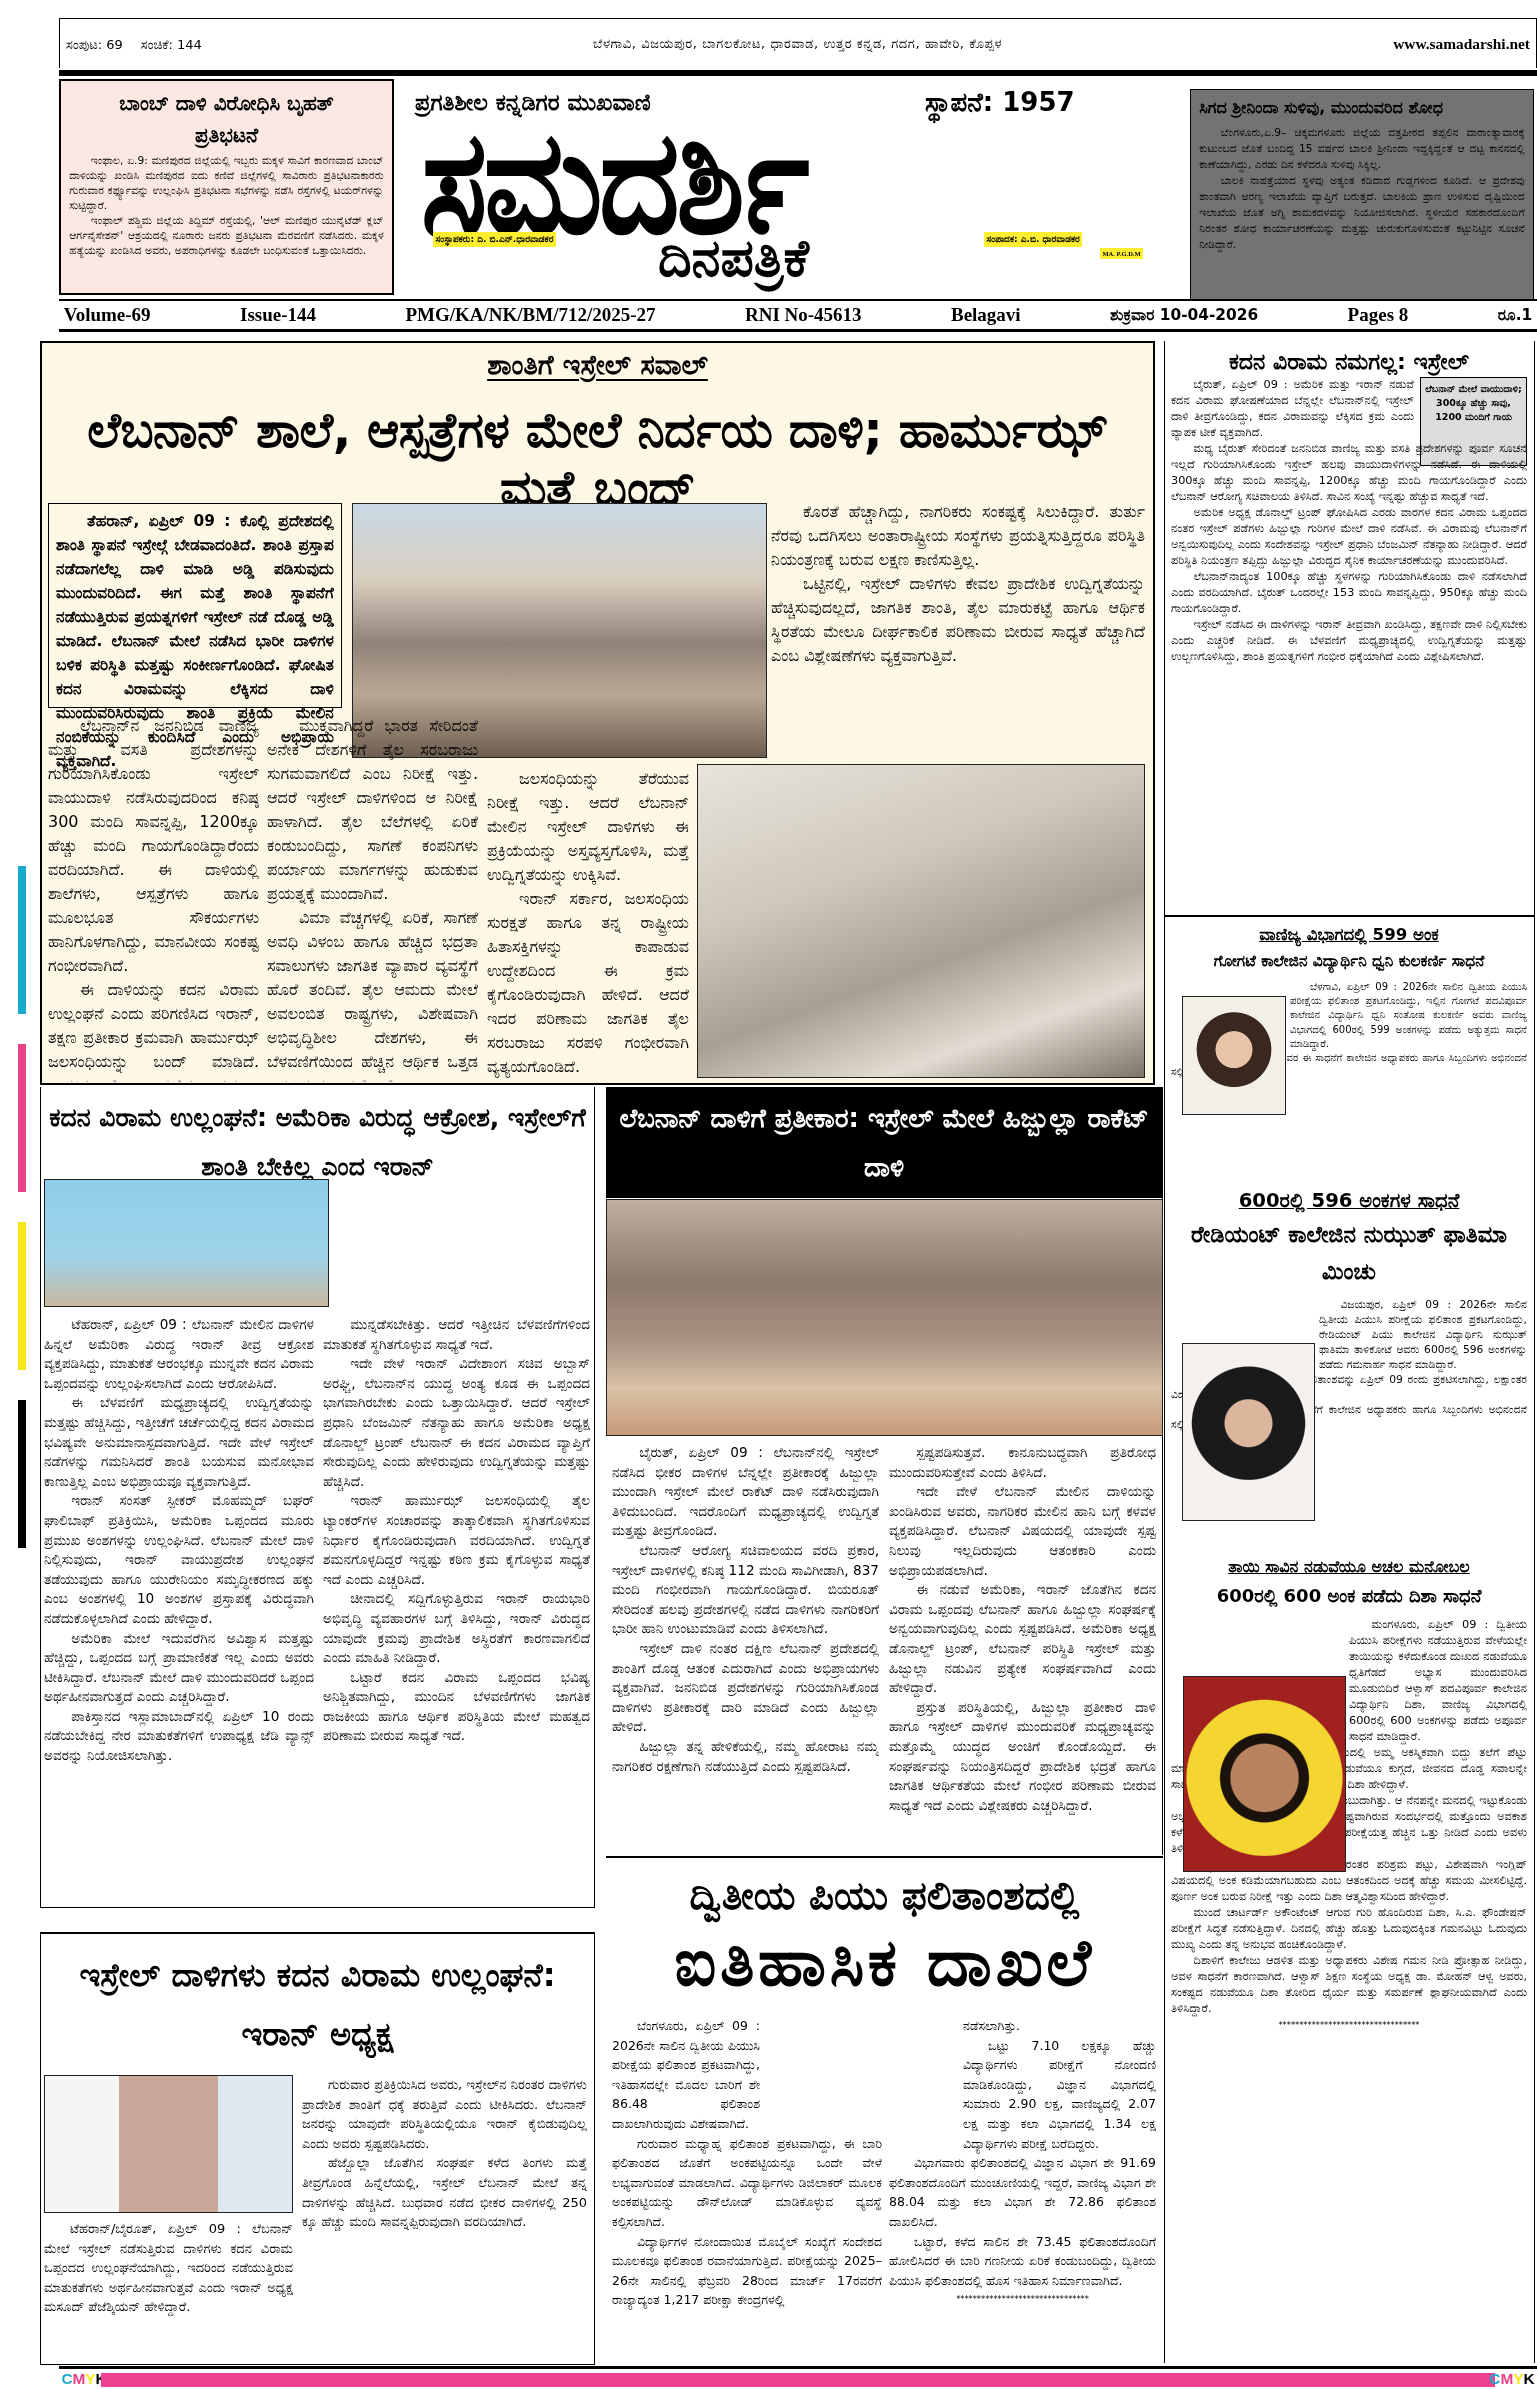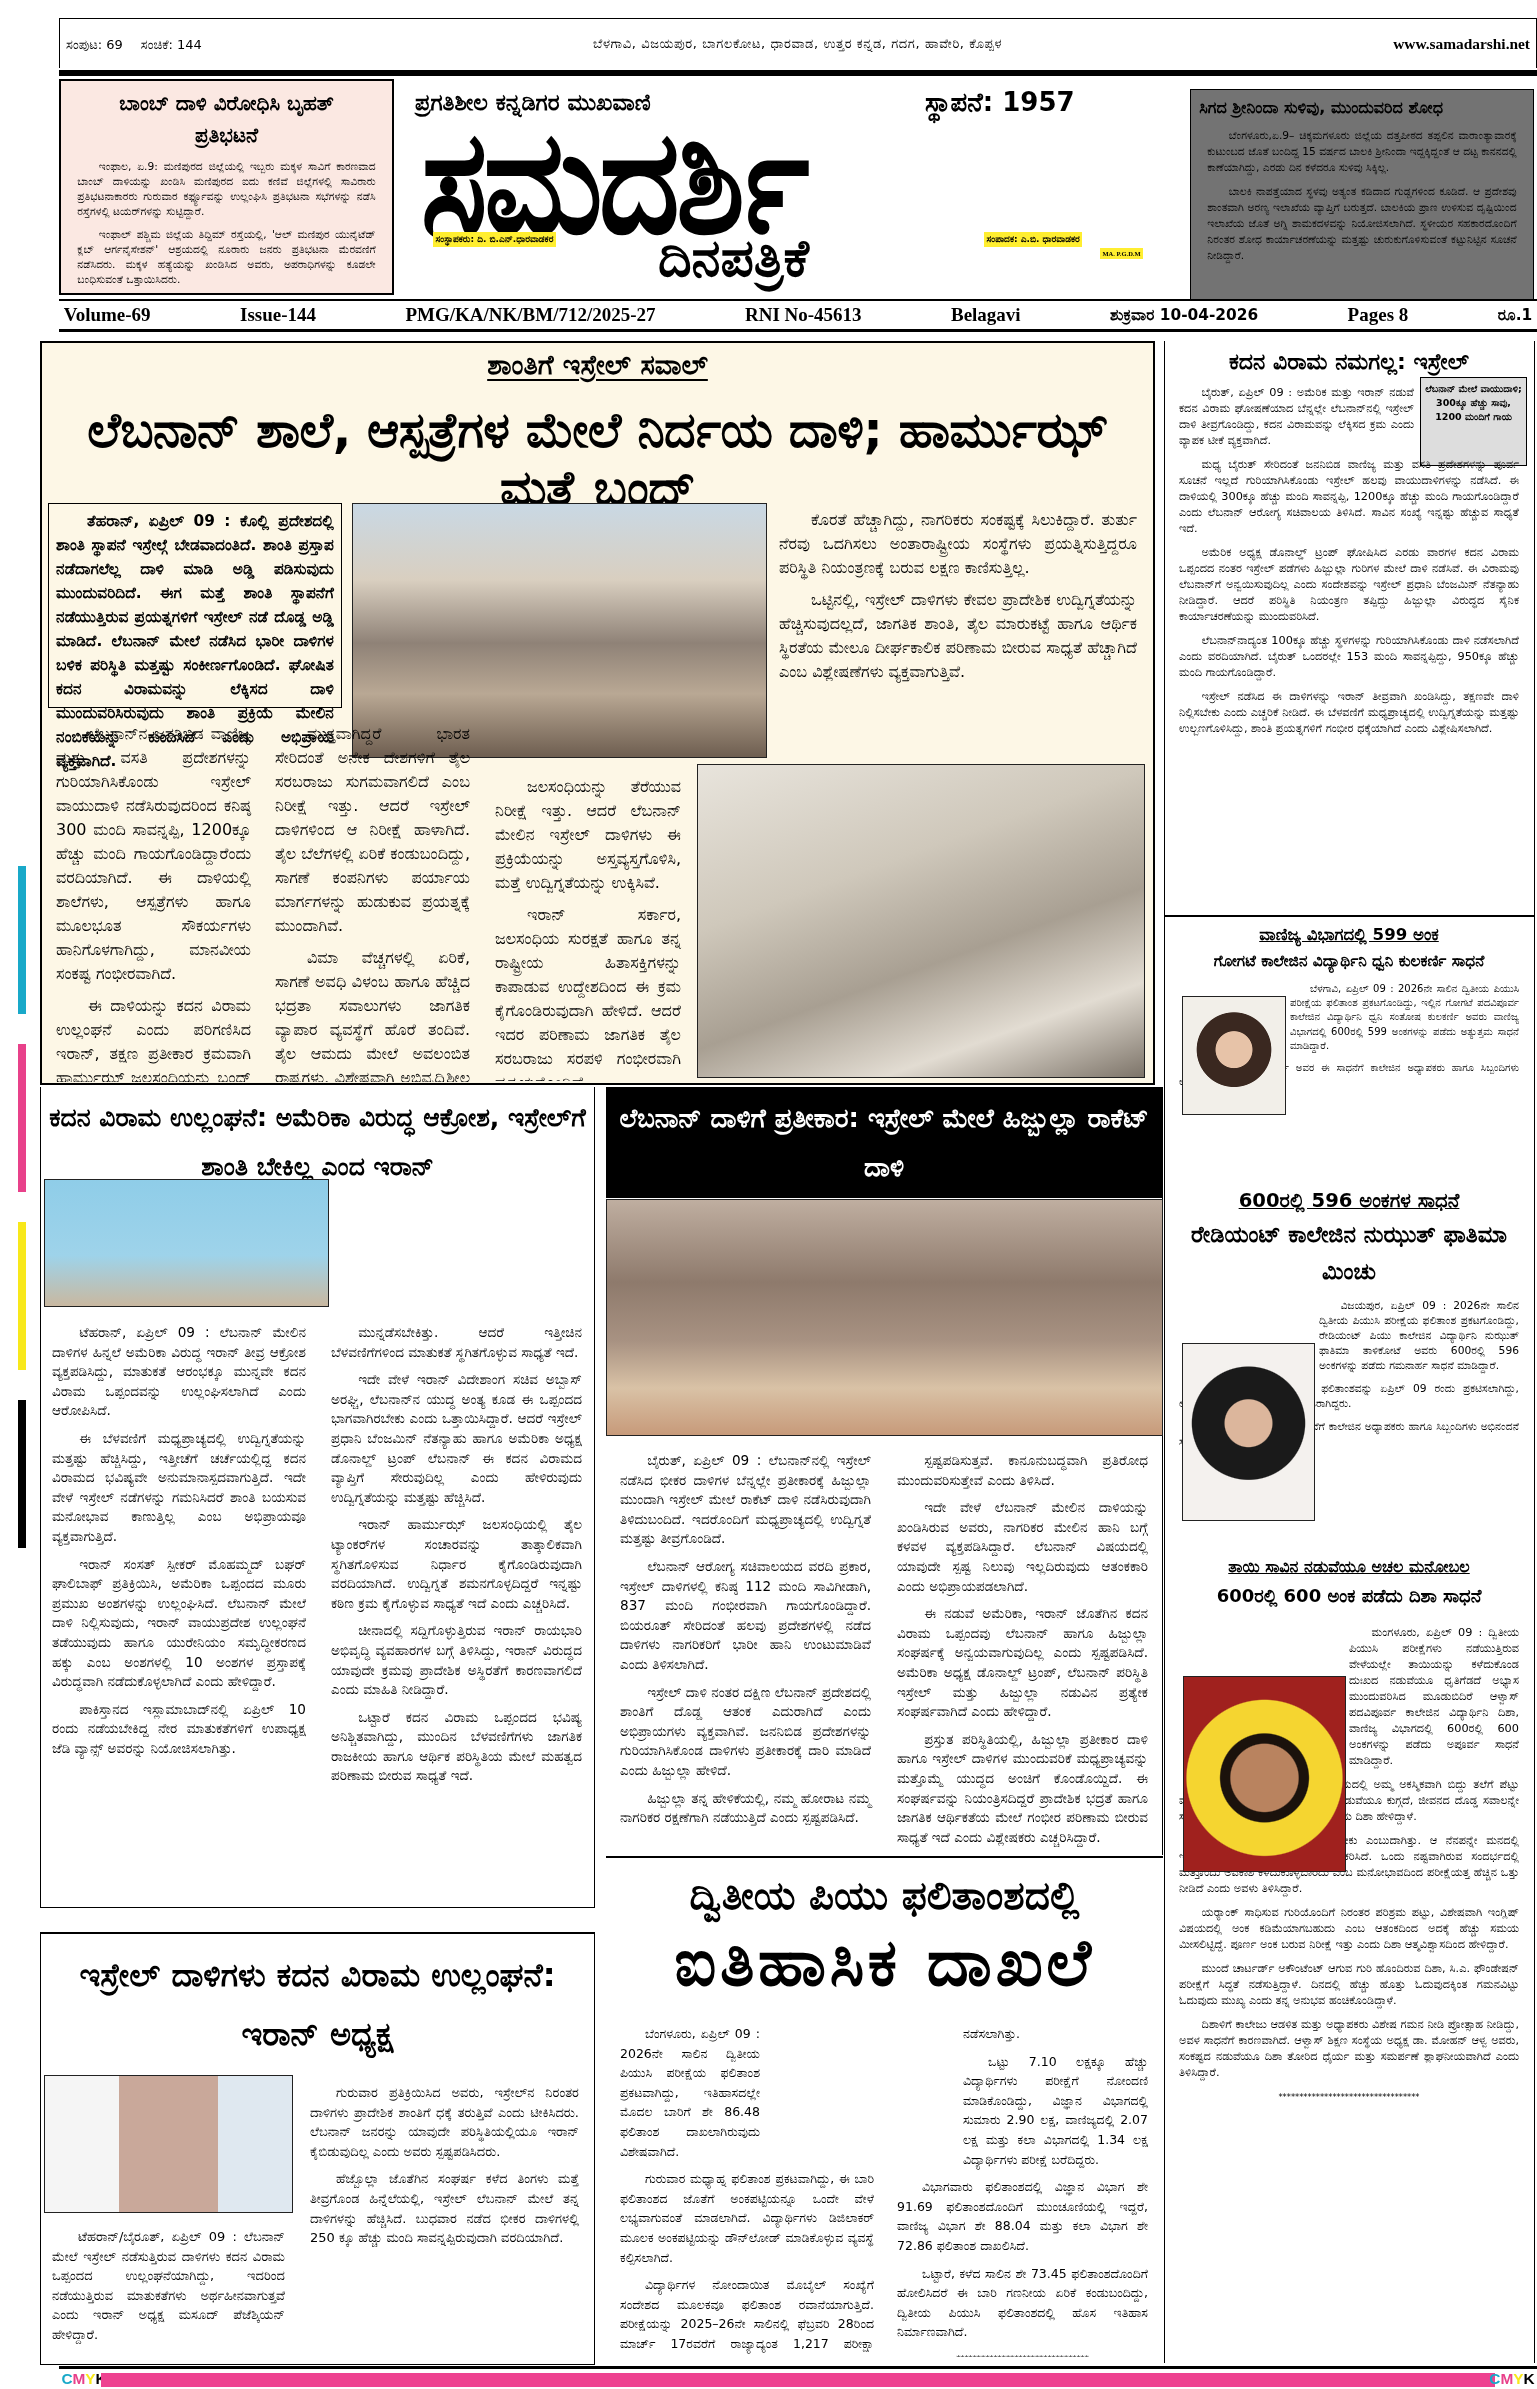--- a/index.html
+++ b/index.html
@@ -1,21 +1,21 @@
 <!DOCTYPE html>
 <html style="font-size:9.5px"><head>
 <meta charset="utf-8">
 <style>
 *{box-sizing:border-box;margin:0;padding:0}
 html,body{width:1537px;height:2389px;background:#fff;overflow:hidden}
 body{font-family:"DejaVu Serif",serif;color:#000;position:relative}
 .abs{position:absolute}
 .kn{font-family:"DejaVu Sans",sans-serif}
 .body-text{font-family:"DejaVu Sans",sans-serif;font-size:16px;line-height:24px;text-align:justify;text-indent:2em}
-.body-text p{margin:8px}
+.body-text p{margin:0}
 .hd{font-family:"DejaVu Sans",sans-serif;font-weight:bold;text-align:center}
 .rule{background:#000}
 .photo{border:1.8px solid #222;overflow:hidden}
 .reg{position:absolute;left:18px;width:8.3px}
 
 #topstrip{left:59px;top:18px;width:1478px;height:50px;border:1.8px solid #000;border-bottom:none;display:flex;align-items:center;justify-content:space-between;padding:0 6px;font-size:18px;font-family:"Liberation Serif",serif}
 #topstrip .cities{font-family:"DejaVu Sans",sans-serif;font-size:13px;letter-spacing:0.6px}
 #thickline1{left:59px;top:70px;width:1478px;height:6px;background:#000}
 
 #leftbox{left:59px;top:79px;width:335px;height:216px;background:#fbe8e2;border:2.4px solid #000;padding:6px 8.3px}
@@ -172,20 +172,21 @@
   </div>
 </div>
 
 <div class="abs" style="left:40px;top:1087px;width:555px;height:821px;border:1.8px solid #000;border-top:none">
   <div class="hd" style="font-size:25px;line-height:49px;padding:6px 6px 0">ಕದನ ವಿರಾಮ ಉಲ್ಲಂಘನೆ: ಅಮೆರಿಕಾ ವಿರುದ್ಧ ಆಕ್ರೋಶ, ಇಸ್ರೇಲ್‌ಗೆ ಶಾಂತಿ ಬೇಕಿಲ್ಲ ಎಂದ ಇರಾನ್</div>
   <div class="abs photo img-missile" style="left:3px;top:92px;width:285px;height:128px"></div>
   <div class="abs body-text" style="left:3px;top:228px;width:270px;height:587px;overflow:hidden;font-size:13.6px;line-height:19.6px">
     <p>ಟೆಹರಾನ್, ಏಪ್ರಿಲ್ 09 : ಲೆಬನಾನ್ ಮೇಲಿನ ದಾಳಿಗಳ ಹಿನ್ನಲೆ ಅಮೆರಿಕಾ ವಿರುದ್ಧ ಇರಾನ್ ತೀವ್ರ ಆಕ್ರೋಶ ವ್ಯಕ್ತಪಡಿಸಿದ್ದು, ಮಾತುಕತೆ ಆರಂಭಕ್ಕೂ ಮುನ್ನವೇ ಕದನ ವಿರಾಮ ಒಪ್ಪಂದವನ್ನು ಉಲ್ಲಂಘಿಸಲಾಗಿದೆ ಎಂದು ಆರೋಪಿಸಿದೆ.</p>
     <p>ಈ ಬೆಳವಣಿಗೆ ಮಧ್ಯಪ್ರಾಚ್ಯದಲ್ಲಿ ಉದ್ವಿಗ್ನತೆಯನ್ನು ಮತ್ತಷ್ಟು ಹೆಚ್ಚಿಸಿದ್ದು, ಇತ್ತೀಚೆಗೆ ಚರ್ಚೆಯಲ್ಲಿದ್ದ ಕದನ ವಿರಾಮದ ಭವಿಷ್ಯವೇ ಅನುಮಾನಾಸ್ಪದವಾಗುತ್ತಿದೆ. ಇದೇ ವೇಳೆ ಇಸ್ರೇಲ್ ನಡೆಗಳನ್ನು ಗಮನಿಸಿದರೆ ಶಾಂತಿ ಬಯಸುವ ಮನೋಭಾವ ಕಾಣುತ್ತಿಲ್ಲ ಎಂಬ ಅಭಿಪ್ರಾಯವೂ ವ್ಯಕ್ತವಾಗುತ್ತಿದೆ.</p>
     <p>ಇರಾನ್ ಸಂಸತ್ ಸ್ಪೀಕರ್ ಮೊಹಮ್ಮದ್ ಬಘರ್ ಘಾಲಿಬಾಫ್ ಪ್ರತಿಕ್ರಿಯಿಸಿ, ಅಮೆರಿಕಾ ಒಪ್ಪಂದದ ಮೂರು ಪ್ರಮುಖ ಅಂಶಗಳನ್ನು ಉಲ್ಲಂಘಿಸಿದೆ. ಲೆಬನಾನ್ ಮೇಲೆ ದಾಳಿ ನಿಲ್ಲಿಸುವುದು, ಇರಾನ್ ವಾಯುಪ್ರದೇಶ ಉಲ್ಲಂಘನೆ ತಡೆಯುವುದು ಹಾಗೂ ಯುರೇನಿಯಂ ಸಮೃದ್ಧೀಕರಣದ ಹಕ್ಕು ಎಂಬ ಅಂಶಗಳಲ್ಲಿ 10 ಅಂಶಗಳ ಪ್ರಸ್ತಾಪಕ್ಕೆ ವಿರುದ್ಧವಾಗಿ ನಡೆದುಕೊಳ್ಳಲಾಗಿದೆ ಎಂದು ಹೇಳಿದ್ದಾರೆ.</p>
+    <p>ಅಮೆರಿಕಾ ಮೇಲೆ ಇದುವರೆಗಿನ ಅವಿಶ್ವಾಸ ಮತ್ತಷ್ಟು ಹೆಚ್ಚಿದ್ದು, ಒಪ್ಪಂದದ ಬಗ್ಗೆ ಪ್ರಾಮಾಣಿಕತೆ ಇಲ್ಲ ಎಂದು ಅವರು ಟೀಕಿಸಿದ್ದಾರೆ. ಲೆಬನಾನ್ ಮೇಲೆ ದಾಳಿ ಮುಂದುವರಿದರೆ ಒಪ್ಪಂದ ಅರ್ಥಹೀನವಾಗುತ್ತದೆ ಎಂದು ಎಚ್ಚರಿಸಿದ್ದಾರೆ.</p>
     <p>ಪಾಕಿಸ್ತಾನದ ಇಸ್ಲಾಮಾಬಾದ್‌ನಲ್ಲಿ ಏಪ್ರಿಲ್ 10 ರಂದು ನಡೆಯಬೇಕಿದ್ದ ನೇರ ಮಾತುಕತೆಗಳಿಗೆ ಉಪಾಧ್ಯಕ್ಷ ಜೆಡಿ ವ್ಯಾನ್ಸ್ ಅವರನ್ನು ನಿಯೋಜಿಸಲಾಗಿತ್ತು.</p>
   </div>
   <div class="abs body-text" style="left:282px;top:228px;width:267px;height:587px;overflow:hidden;font-size:13.6px;line-height:19.6px">
     <p>ಮುನ್ನಡೆಸಬೇಕಿತ್ತು. ಆದರೆ ಇತ್ತೀಚಿನ ಬೆಳವಣಿಗೆಗಳಿಂದ ಮಾತುಕತೆ ಸ್ಥಗಿತಗೊಳ್ಳುವ ಸಾಧ್ಯತೆ ಇದೆ.</p>
     <p>ಇದೇ ವೇಳೆ ಇರಾನ್ ವಿದೇಶಾಂಗ ಸಚಿವ ಅಬ್ಬಾಸ್ ಅರಘ್ಚಿ, ಲೆಬನಾನ್‌ನ ಯುದ್ಧ ಅಂತ್ಯ ಕೂಡ ಈ ಒಪ್ಪಂದದ ಭಾಗವಾಗಿರಬೇಕು ಎಂದು ಒತ್ತಾಯಿಸಿದ್ದಾರೆ. ಆದರೆ ಇಸ್ರೇಲ್ ಪ್ರಧಾನಿ ಬೆಂಜಮಿನ್ ನೆತನ್ಯಾಹು ಹಾಗೂ ಅಮೆರಿಕಾ ಅಧ್ಯಕ್ಷ ಡೊನಾಲ್ಡ್ ಟ್ರಂಪ್ ಲೆಬನಾನ್ ಈ ಕದನ ವಿರಾಮದ ವ್ಯಾಪ್ತಿಗೆ ಸೇರುವುದಿಲ್ಲ ಎಂದು ಹೇಳಿರುವುದು ಉದ್ವಿಗ್ನತೆಯನ್ನು ಮತ್ತಷ್ಟು ಹೆಚ್ಚಿಸಿದೆ.</p>
     <p>ಇರಾನ್ ಹಾರ್ಮುಝ್ ಜಲಸಂಧಿಯಲ್ಲಿ ತೈಲ ಟ್ಯಾಂಕರ್‌ಗಳ ಸಂಚಾರವನ್ನು ತಾತ್ಕಾಲಿಕವಾಗಿ ಸ್ಥಗಿತಗೊಳಿಸುವ ನಿರ್ಧಾರ ಕೈಗೊಂಡಿರುವುದಾಗಿ ವರದಿಯಾಗಿದೆ. ಉದ್ವಿಗ್ನತೆ ಶಮನಗೊಳ್ಳದಿದ್ದರೆ ಇನ್ನಷ್ಟು ಕಠಿಣ ಕ್ರಮ ಕೈಗೊಳ್ಳುವ ಸಾಧ್ಯತೆ ಇದೆ ಎಂದು ಎಚ್ಚರಿಸಿದೆ.</p>
     <p>ಚೀನಾದಲ್ಲಿ ಸದ್ದಿಗೊಳ್ಳುತ್ತಿರುವ ಇರಾನ್ ರಾಯಭಾರಿ ಅಭಿವೃದ್ಧಿ ವ್ಯವಹಾರಗಳ ಬಗ್ಗೆ ತಿಳಿಸಿದ್ದು, ಇರಾನ್ ವಿರುದ್ಧದ ಯಾವುದೇ ಕ್ರಮವು ಪ್ರಾದೇಶಿಕ ಅಸ್ಥಿರತೆಗೆ ಕಾರಣವಾಗಲಿದೆ ಎಂದು ಮಾಹಿತಿ ನೀಡಿದ್ದಾರೆ.</p>
     <p>ಒಟ್ಟಾರೆ ಕದನ ವಿರಾಮ ಒಪ್ಪಂದದ ಭವಿಷ್ಯ ಅನಿಶ್ಚಿತವಾಗಿದ್ದು, ಮುಂದಿನ ಬೆಳವಣಿಗೆಗಳು ಜಾಗತಿಕ ರಾಜಕೀಯ ಹಾಗೂ ಆರ್ಥಿಕ ಪರಿಸ್ಥಿತಿಯ ಮೇಲೆ ಮಹತ್ವದ ಪರಿಣಾಮ ಬೀರುವ ಸಾಧ್ಯತೆ ಇದೆ.</p>
   </div>
 </div>

